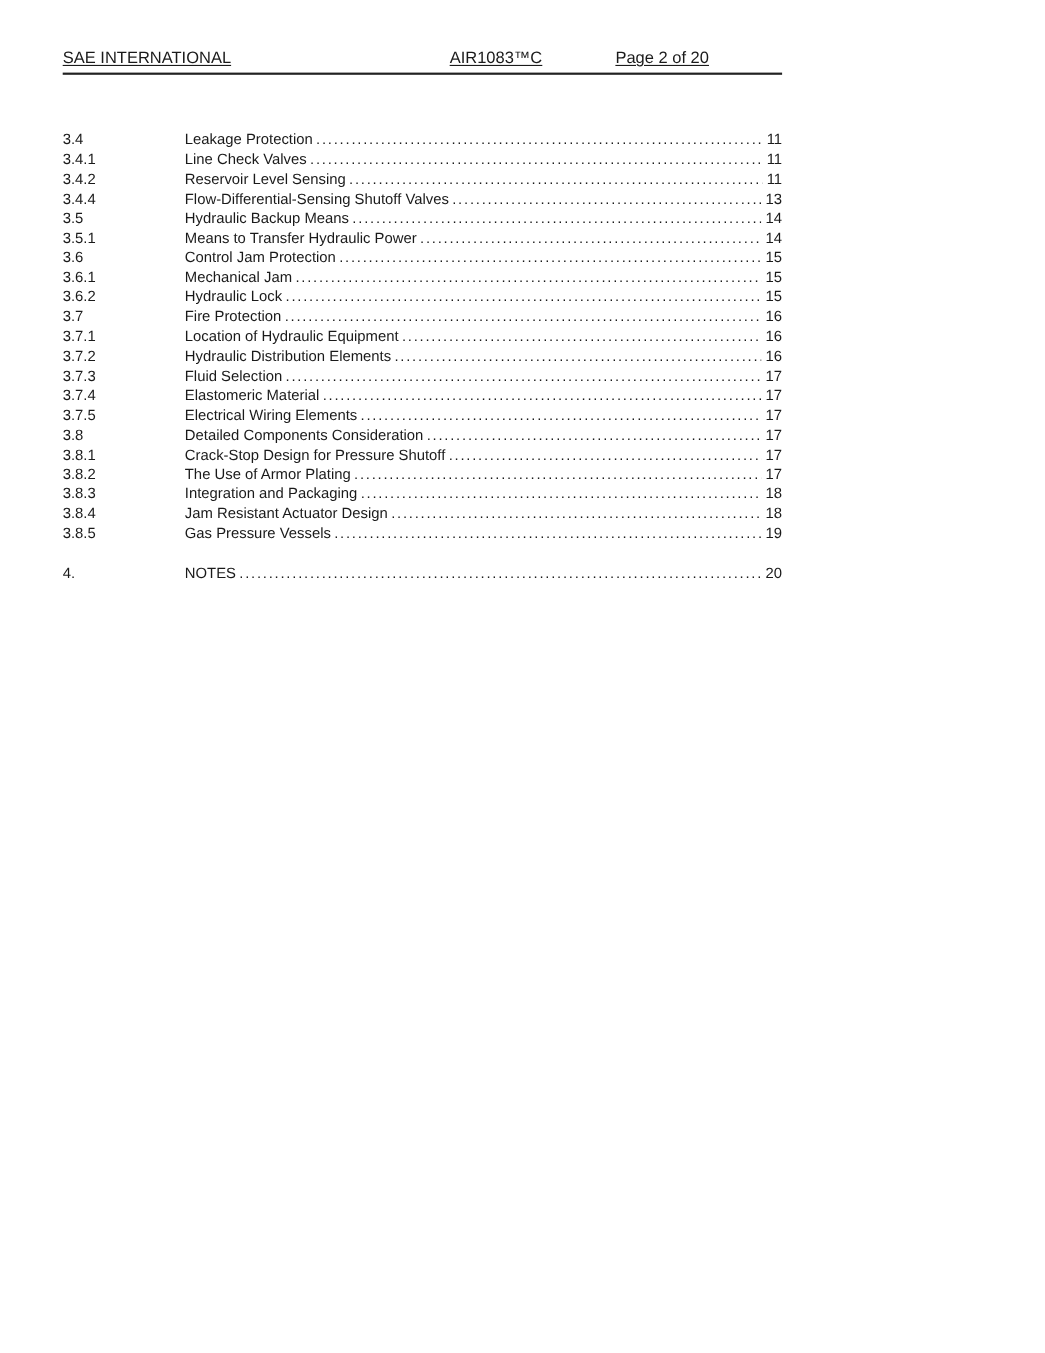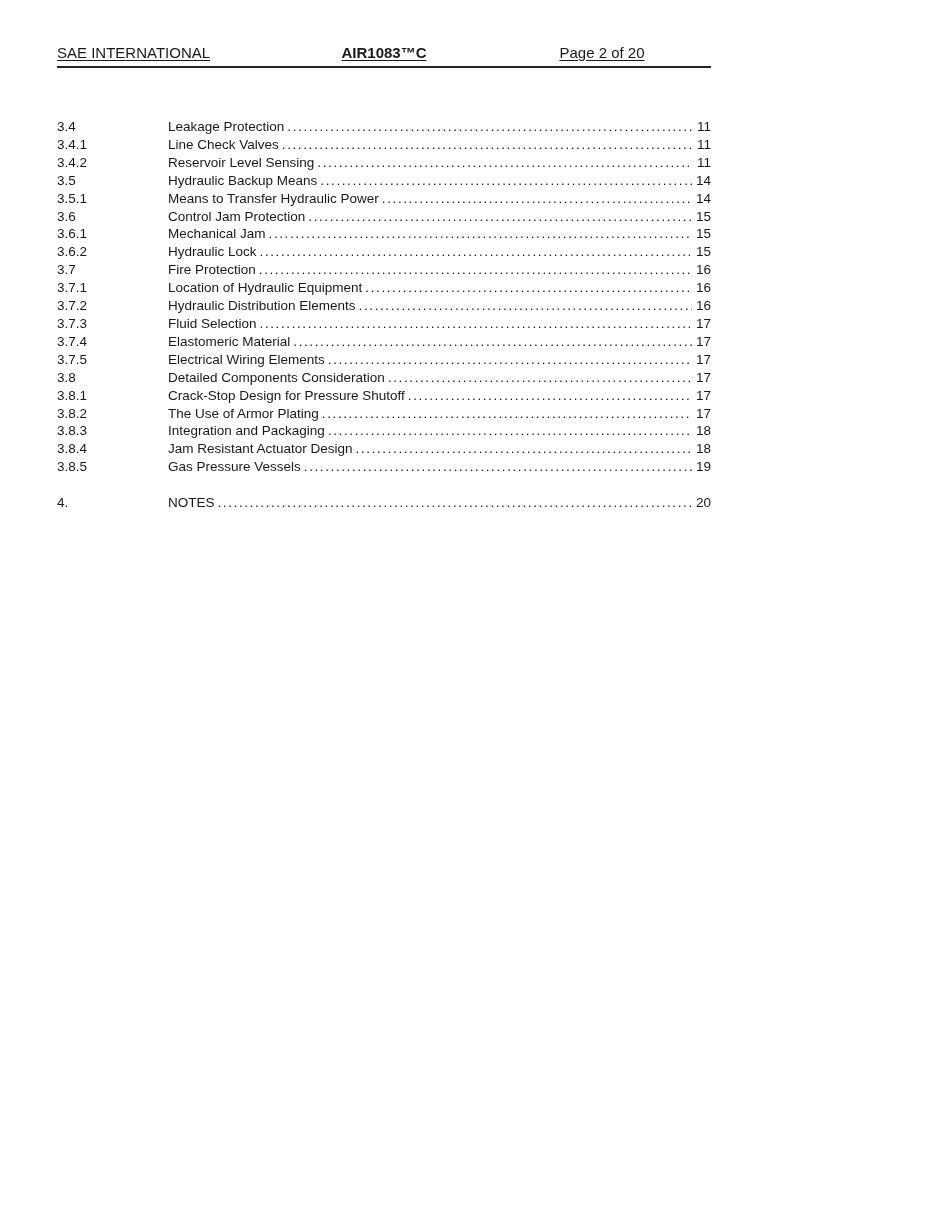--- a/index.html
+++ b/index.html
@@ -19,21 +19,21 @@
   }
   .doc-header {
     display: grid;
     grid-template-columns: 1fr 1fr 1fr;
     align-items: baseline;
     font-size: 15px;
     padding-bottom: 5px;
     border-bottom: 2px solid #222222;
   }
   .doc-header .h-left   { text-align: left; }
-  .doc-header .h-center { text-align: center; font-weight: bold; }
+  .doc-header .h-center { text-align: right; }
   .doc-header .h-right  { text-align: center; }
   .doc-header span.u    { text-decoration: underline; text-underline-offset: 2px; }
 
   .toc {
     margin-top: 50px;
     font-size: 13.5px;
   }
   .toc-row {
     display: flex;
     align-items: baseline;
@@ -95,20 +95,26 @@
     <span class="toc-dots"></span>
     <span class="toc-page">11</span>
   </div>
       <div class="toc-row">
     <span class="toc-num">3.4.2</span>
     <span class="toc-title">Reservoir Level Sensing</span>
     <span class="toc-dots"></span>
     <span class="toc-page">11</span>
   </div>
       <div class="toc-row">
+    <span class="toc-num">3.4.4</span>
+    <span class="toc-title">Flow-Differential-Sensing Shutoff Valves</span>
+    <span class="toc-dots"></span>
+    <span class="toc-page">13</span>
+  </div>
+      <div class="toc-row">
     <span class="toc-num">3.5</span>
     <span class="toc-title">Hydraulic Backup Means</span>
     <span class="toc-dots"></span>
     <span class="toc-page">14</span>
   </div>
       <div class="toc-row">
     <span class="toc-num">3.5.1</span>
     <span class="toc-title">Means to Transfer Hydraulic Power</span>
     <span class="toc-dots"></span>
     <span class="toc-page">14</span>

